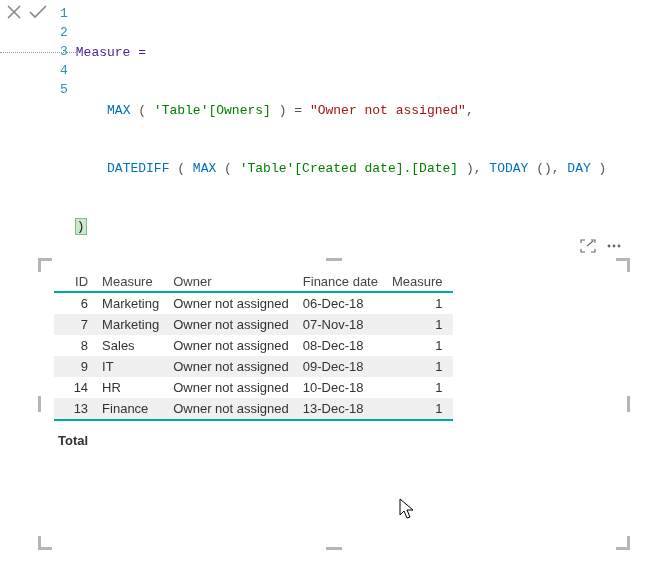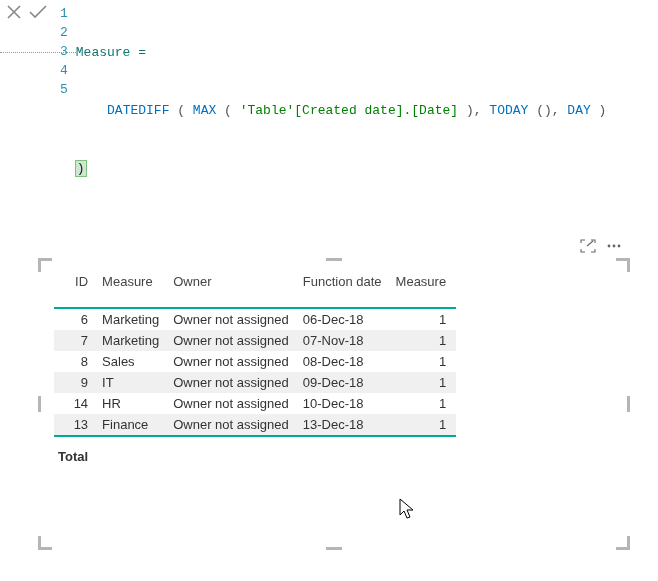--- a/index.html
+++ b/index.html
@@ -39,21 +39,21 @@
   .gutter {
     text-align: right;
     color: #2b91af;
     padding-right: 8px;
     padding-left: 6px;
     user-select: none;
   }
   .gutter div { height: 19px; }
   .code-lines { white-space: pre; }
   .code-lines div { height: 19px; }
-  .tok-plain { color: #0f766e; }
+  .tok-plain { color: #4c1d95; }
   .tok-func { color: #0070c0; }
   .tok-punc { color: #555; }
   .tok-col { color: #008000; }
   .tok-str { color: #a31515; }
   .tok-paren-hl {
     background: #cce8cf;
     color: #222;
     border: 1px solid #7fbf7f;
     padding: 0 1px;
     margin-left: -1px;
@@ -110,21 +110,21 @@
 
   .data-table {
     margin: 10px 14px;
     border-collapse: collapse;
     font-size: 13px;
     color: #333;
   }
   .data-table th {
     text-align: left;
     font-weight: 400;
-    padding: 4px 10px 18px 4px;
+    padding: 4px 10px 2px 4px;
     border-bottom: 2px solid #00a99d;
     color: #444;
   }
   .data-table th.num { text-align: right; }
   .data-table td {
     padding: 3px 10px 3px 4px;
   }
   .data-table td.num { text-align: right; }
   .data-table tbody tr:nth-child(even) td {
     background: #f0f0f0;
@@ -161,20 +161,21 @@
   <div class="code-block">
     <div class="gutter">
       <div>1</div>
       <div>2</div>
       <div>3</div>
       <div>4</div>
       <div>5</div>
     </div>
     <div class="code-lines">
       <div><span class="tok-plain">Measure =</span></div>
+      <div>    <span class="tok-func">MAX</span><span class="tok-punc"> ( </span><span class="tok-col">'Table'[Owners]</span><span class="tok-punc"> ) = </span><span class="tok-str">"Owner not assigned"</span><span class="tok-punc">,</span></div>
       <div>    <span class="tok-func">DATEDIFF</span><span class="tok-punc"> ( </span><span class="tok-func">MAX</span><span class="tok-punc"> ( </span><span class="tok-col">'Table'[Created date].[Date]</span><span class="tok-punc"> ), </span><span class="tok-func">TODAY</span><span class="tok-punc"> (), </span><span class="tok-func">DAY</span><span class="tok-punc"> )</span></div>
       <div><span class="tok-paren-hl">)</span></div>
     </div>
   </div>
 </div>
 <div class="dotted-line"></div>
 
 <div class="visual-toolbar">
   <span>
     <svg width="16" height="14" viewBox="0 0 16 14">
@@ -199,21 +200,21 @@
   <div class="midhandle b"></div>
   <div class="midhandle l"></div>
   <div class="midhandle r"></div>
 
   <table class="data-table">
     <thead>
       <tr>
         <th class="num">ID</th>
         <th>Measure</th>
         <th>Owner</th>
-        <th>Function date</th>
+        <th>Finance date</th>
         <th class="num">Measure</th>
       </tr>
     </thead>
     <tbody id="table-body">
         <tr>
           <td class="num">6</td>
           <td>Marketing</td>
           <td>Owner not assigned</td>
           <td>06-Dec-18</td>
           <td class="num">1</td>

